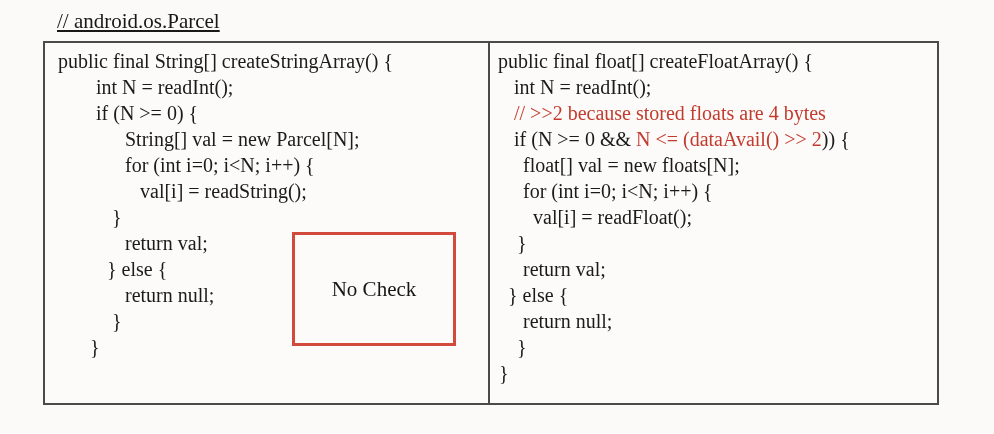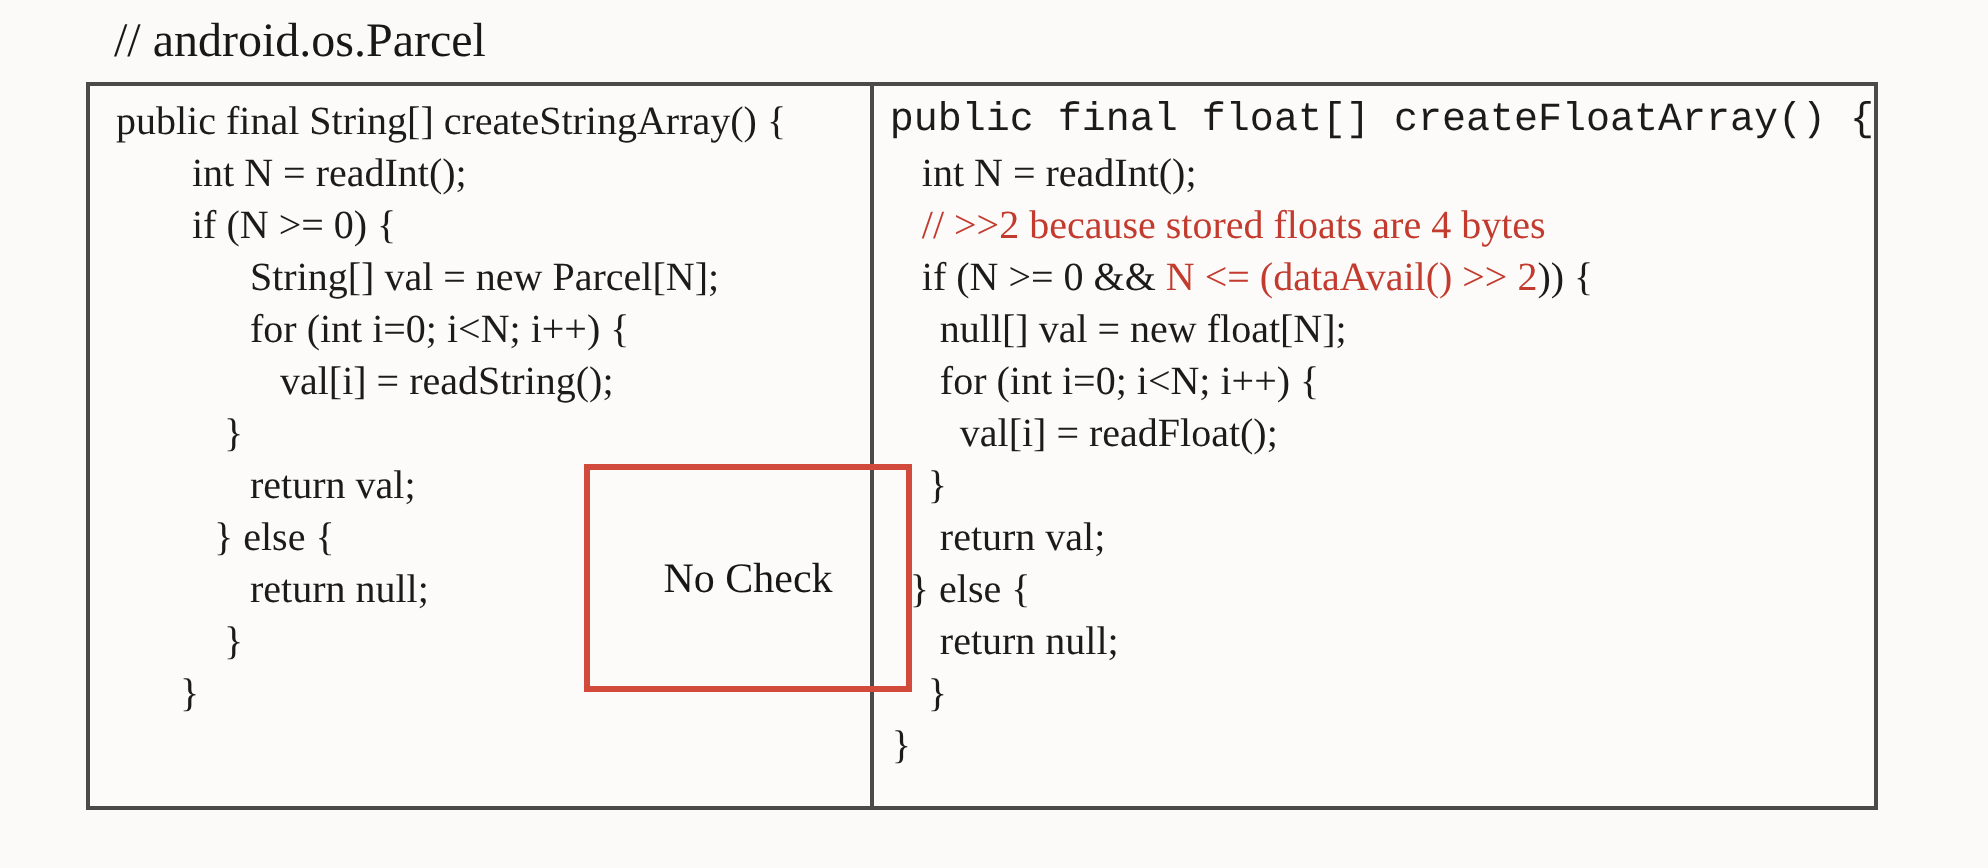--- a/index.html
+++ b/index.html
@@ -7,23 +7,24 @@
   body {
     background: #fbfaf8;
     font-family: "Liberation Serif", "DejaVu Serif", serif;
     position: relative;
     overflow: hidden;
   }
   .title {
     position: absolute;
     left: 57px;
     top: 9px;
-    font-size: 24px;
+    font-size: 21px;
     line-height: 24px;
     color: #181818;
+    text-decoration: underline;
   }
   .table {
     position: absolute;
     left: 43px;
     top: 41px;
     width: 896px;
     height: 364px;
     border: 2px solid #4a4a4a;
     display: flex;
     background: #fcfbf9;
@@ -78,25 +79,25 @@
           <div class="code-line" style="padding-left: 54px;"><span style="color: rgb(27, 27, 27);">}</span></div>
           <div class="code-line" style="padding-left: 32px;"><span style="color: rgb(27, 27, 27);">}</span></div>
         </div>
       <div class="callout" style="border-color: rgb(210, 74, 60);">
           <div>No Check</div>
         </div>
     </div>
 
     <div class="panel panel-right">
       <div class="code">
-          <div class="code-line" style="padding-left: 0px; font-family: Liberation Mono, monospace;"><span style="color: rgb(27, 27, 27);">public final float[] createFloatArray() {</span></div>
+          <div class="code-line" style="padding-left: 0px;"><span style="color: rgb(27, 27, 27);">public final float[] createFloatArray() {</span></div>
           <div class="code-line" style="padding-left: 16px;"><span style="color: rgb(27, 27, 27);">int N = readInt();</span></div>
           <div class="code-line" style="padding-left: 16px;"><span style="color: rgb(194, 59, 46);">// &gt;&gt;2 because stored floats are 4 bytes</span></div>
           <div class="code-line" style="padding-left: 16px;"><span style="color: rgb(27, 27, 27);">if (N &gt;= 0 &amp;&amp; </span><span style="color: rgb(194, 59, 46);">N &lt;= (dataAvail() &gt;&gt; 2</span><span style="color: rgb(27, 27, 27);">)) {</span></div>
-          <div class="code-line" style="padding-left: 25px;"><span style="color: rgb(27, 27, 27);">null[] val = new float[N];</span></div>
+          <div class="code-line" style="padding-left: 25px;"><span style="color: rgb(27, 27, 27);">float[] val = new floats[N];</span></div>
           <div class="code-line" style="padding-left: 25px;"><span style="color: rgb(27, 27, 27);">for (int i=0; i&lt;N; i++) {</span></div>
           <div class="code-line" style="padding-left: 35px;"><span style="color: rgb(27, 27, 27);">val[i] = readFloat();</span></div>
           <div class="code-line" style="padding-left: 19px;"><span style="color: rgb(27, 27, 27);">}</span></div>
           <div class="code-line" style="padding-left: 25px;"><span style="color: rgb(27, 27, 27);">return val;</span></div>
           <div class="code-line" style="padding-left: 10px;"><span style="color: rgb(27, 27, 27);">} else {</span></div>
           <div class="code-line" style="padding-left: 25px;"><span style="color: rgb(27, 27, 27);">return null;</span></div>
           <div class="code-line" style="padding-left: 19px;"><span style="color: rgb(27, 27, 27);">}</span></div>
           <div class="code-line" style="padding-left: 1px;"><span style="color: rgb(27, 27, 27);">}</span></div>
         </div>
     </div>

